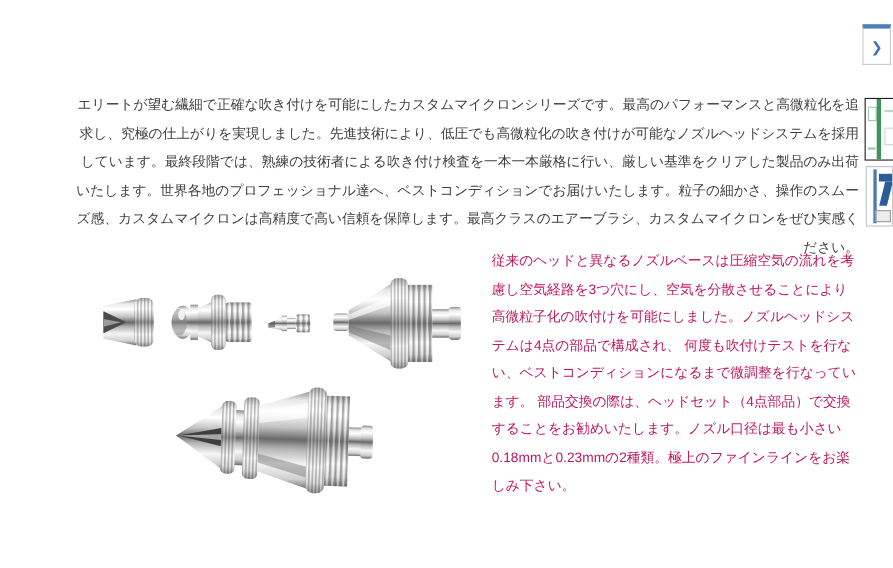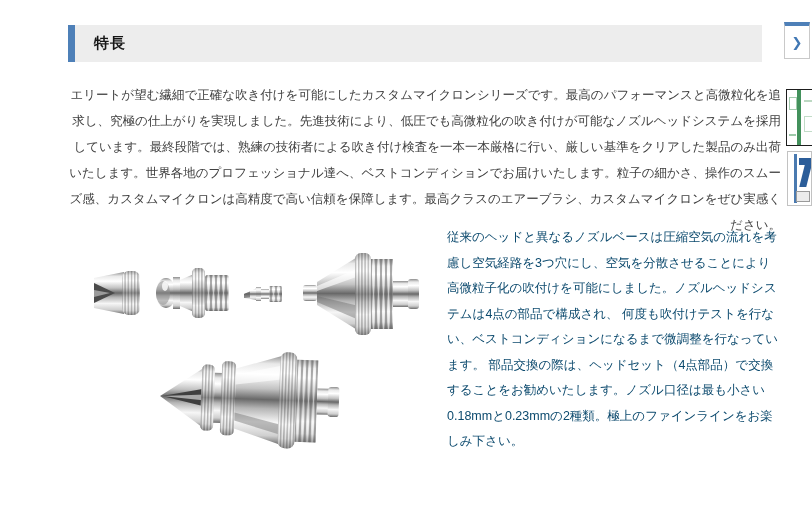--- a/index.html
+++ b/index.html
@@ -23,21 +23,21 @@
     font-size:12.5px;line-height:26px;color:#404040;text-align:right;
   }
   
   .figure{position:absolute;left:70px;top:228px;width:380px;height:240px;}
   
   .head-system{position:absolute;left:447px;top:221px;width:336px;}
   .head-system h3{
     margin:0;font-size:13px;line-height:18px;font-weight:bold;color:#1e1e1e;
   }
   .head-system p{
-    margin:4px 0 0 0;font-size:12.5px;line-height:25.5px;color:#0c4a6e;
+    margin:4px 0 0 0;font-size:12.5px;line-height:25.5px;color:#be185d;
   }
   
   .side-toggle{
     position:absolute;left:784px;top:22px;width:26px;height:37px;
     background:#ffffff;border:1px solid #c9c9c9;border-top:4px solid #4e80b8;
     box-sizing:border-box;display:flex;align-items:center;justify-content:center;
     cursor:pointer;
   }
   .side-toggle .chev{
     color:#4077b4;font-size:13px;font-weight:bold;line-height:1;
@@ -54,23 +54,20 @@
   .thumb-blue .bbar{position:absolute;left:6px;top:2px;bottom:2px;width:3px;background:#4a7ab0;}
   .thumb-blue .bseven-top{position:absolute;left:11px;top:6px;width:14px;height:7px;background:#2b5d99;}
   .thumb-blue .bseven-leg{position:absolute;left:14px;top:13px;width:7px;height:22px;background:#2b5d99;transform:skewX(-14deg);}
   .thumb-blue .bfoot{position:absolute;left:8px;bottom:3px;width:12px;height:9px;border:1px solid #9a9a9a;background:#ececec;}
 </style>
 </head>
 <body>
 
 <div class="canvas">
 
-  <div class="feature-header">
-    <span class="hd">特長</span>
-  </div>
 
   <p class="intro">エリートが望む繊細で正確な吹き付けを可能にしたカスタムマイクロンシリーズです。最高のパフォーマンスと高微粒化を追求し、究極の仕上がりを実現しました。先進技術により、低圧でも高微粒化の吹き付けが可能なノズルヘッドシステムを採用しています。最終段階では、熟練の技術者による吹き付け検査を一本一本厳格に行い、厳しい基準をクリアした製品のみ出荷いたします。世界各地のプロフェッショナル達へ、ベストコンディションでお届けいたします。粒子の細かさ、操作のスムーズ感、カスタムマイクロンは高精度で高い信頼を保障します。最高クラスのエアーブラシ、カスタムマイクロンをぜひ実感ください。</p>
 
   <div class="figure">
     <svg width="380" height="240" viewBox="0 0 380 240" xmlns="http://www.w3.org/2000/svg">
       <defs>
         <linearGradient id="g1" x1="0" y1="0" x2="0" y2="1">
           <stop offset="0" stop-color="#8e8e8e"></stop>
           <stop offset="0.1" stop-color="#e9e9e9"></stop>
           <stop offset="0.22" stop-color="#ffffff"></stop>

